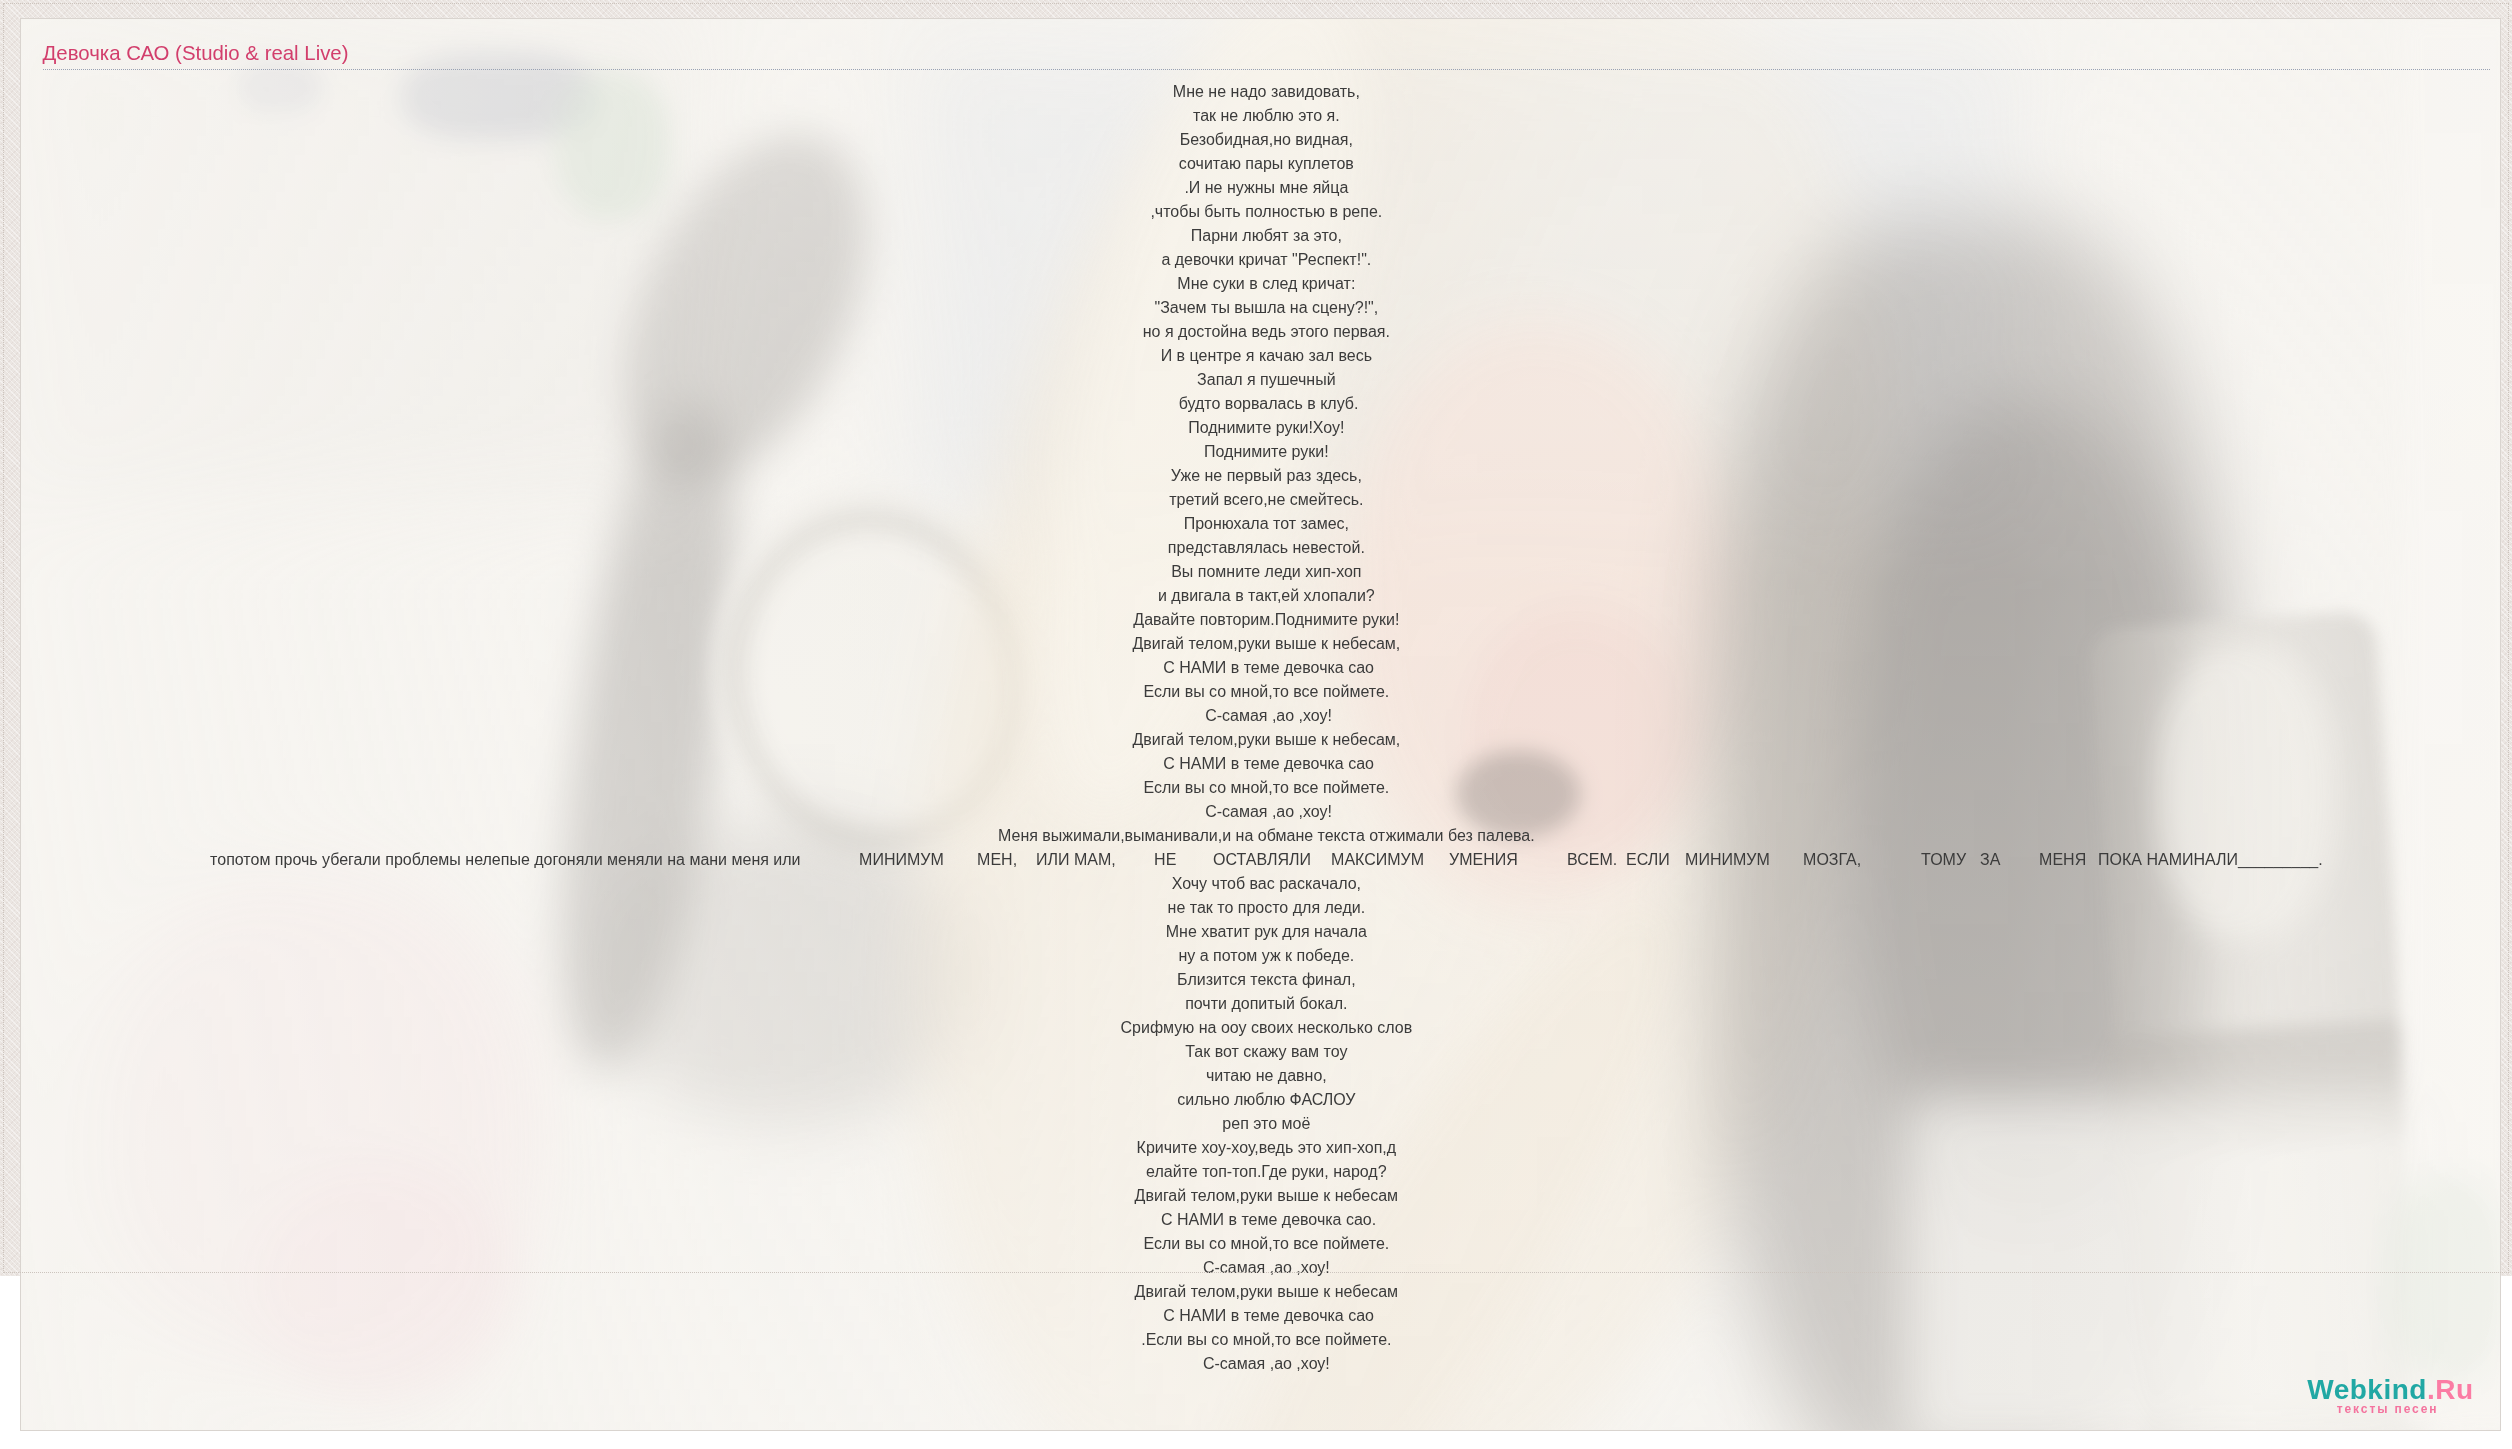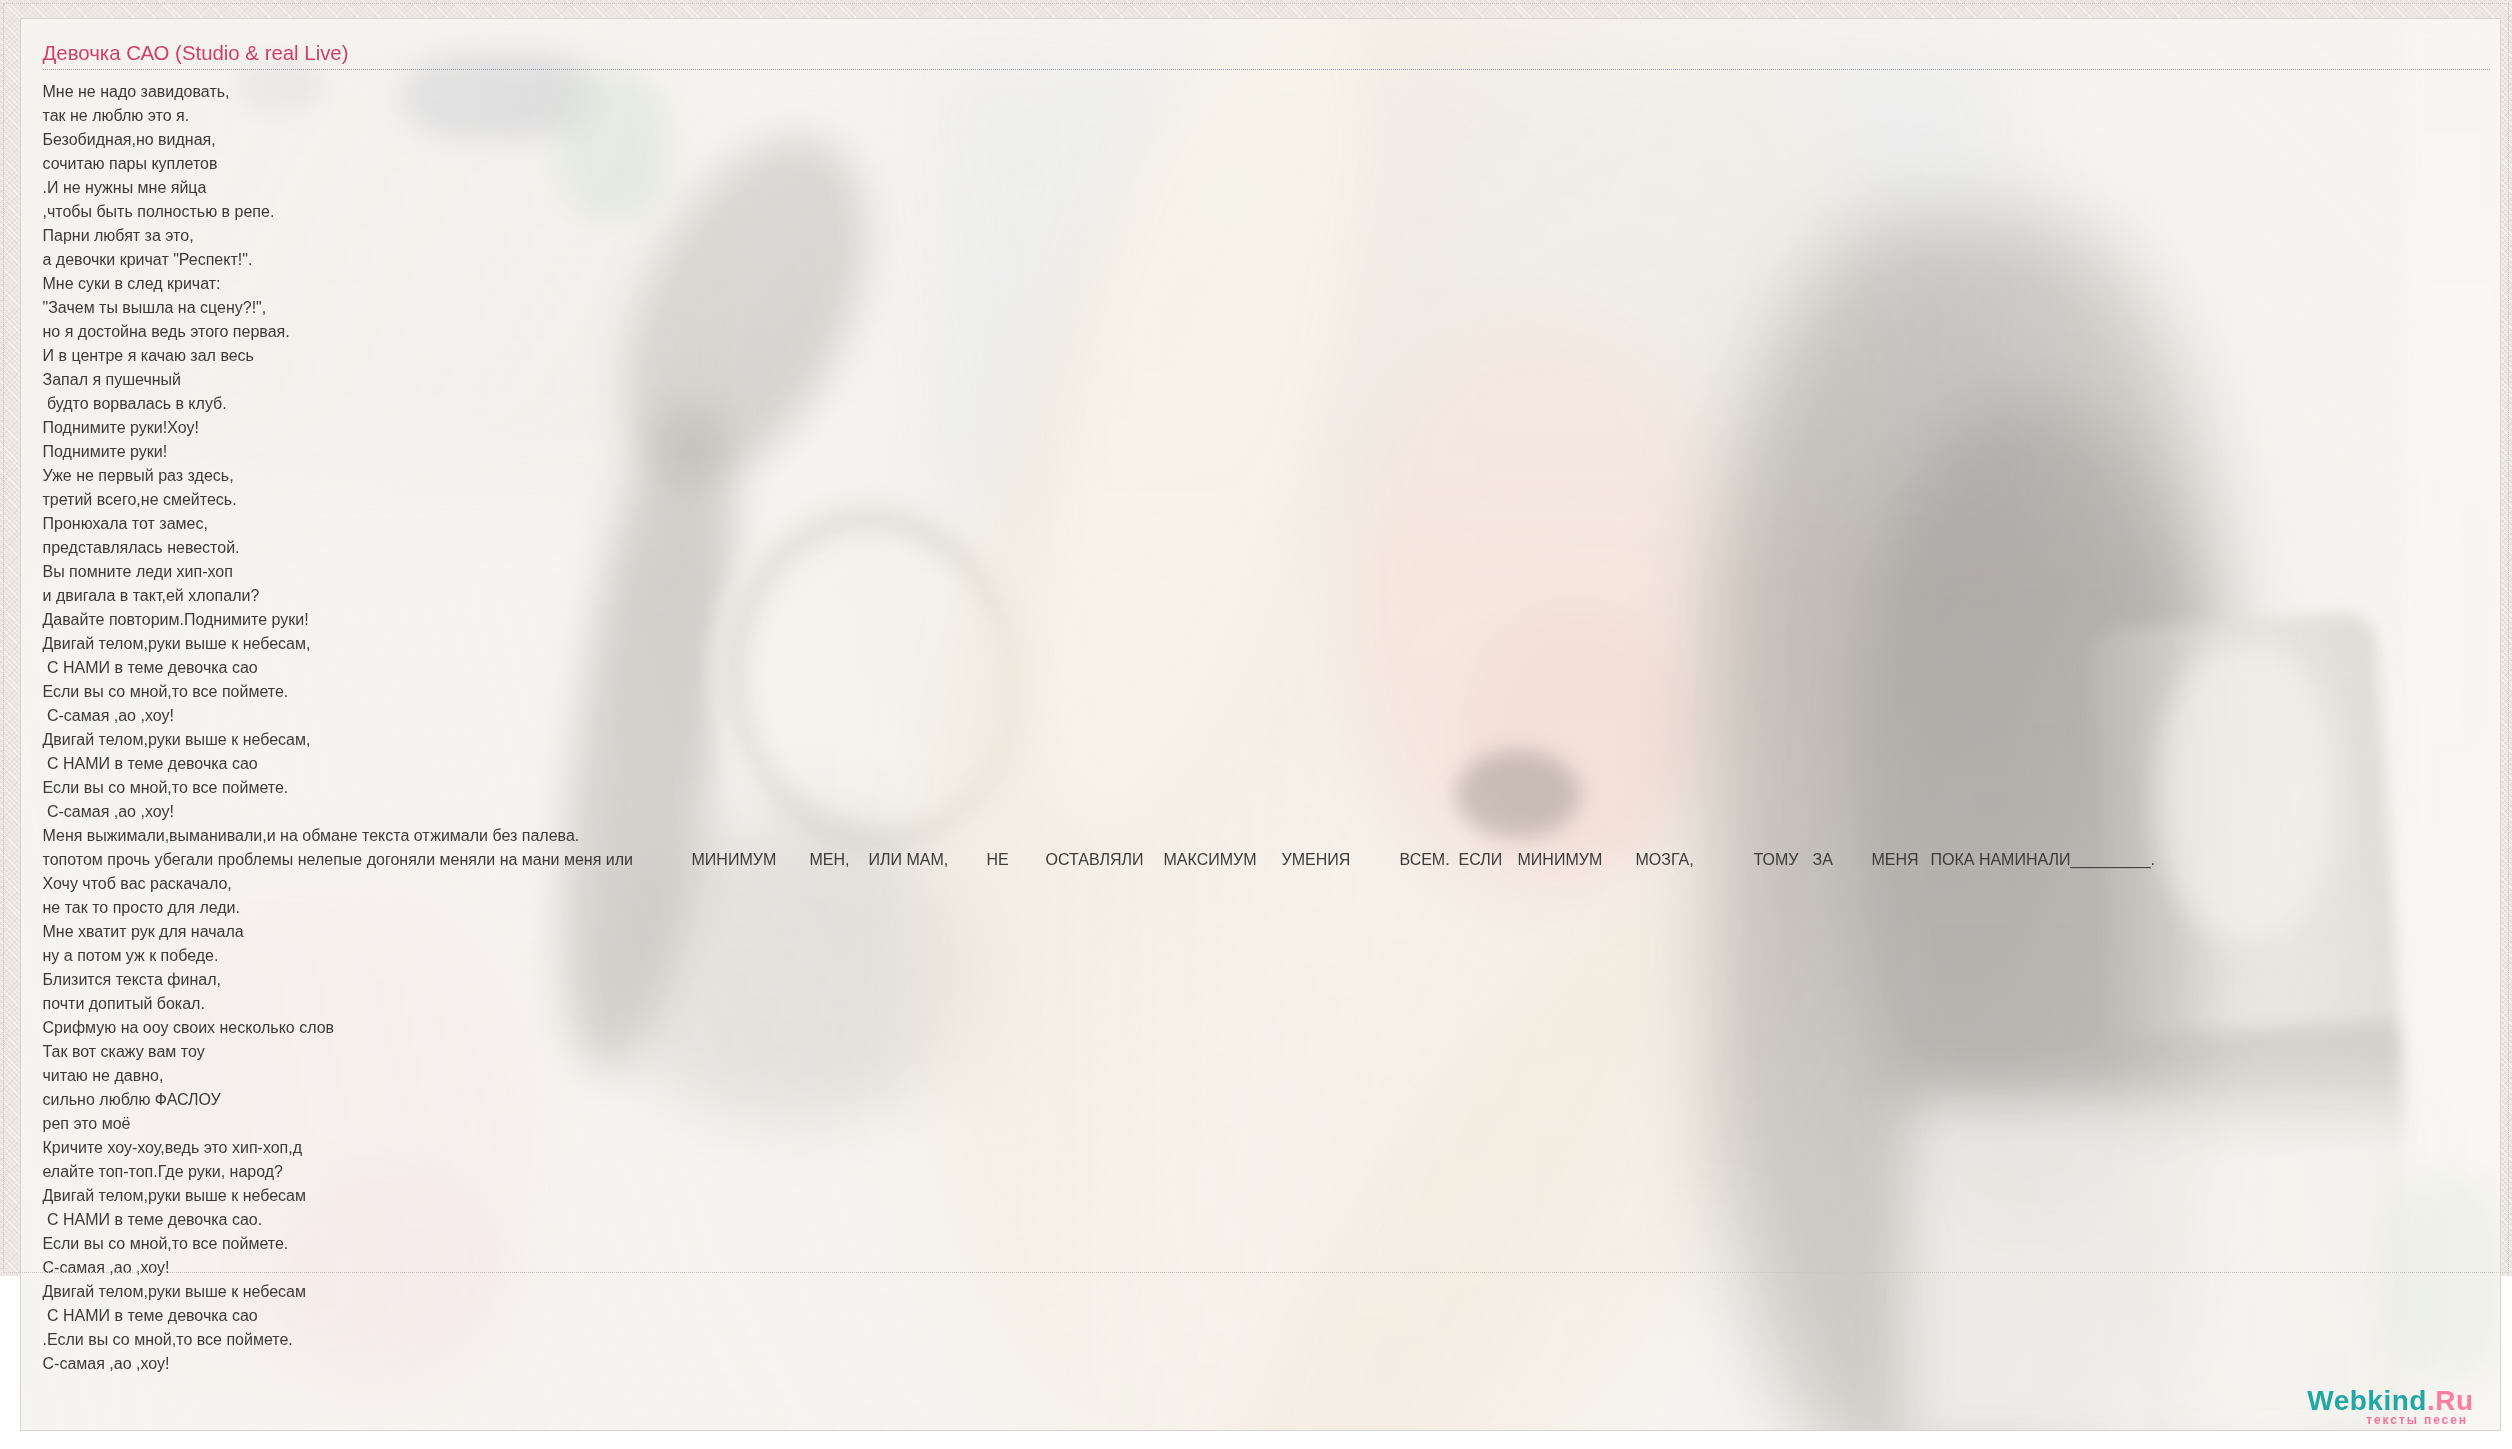--- a/index.html
+++ b/index.html
@@ -93,25 +93,25 @@
     border-bottom: 1.9px dotted #99a2b4;
   }
   .lyrics {
     margin-top: 9.3px;
     font-size: 16px; line-height: 24px;
     color: #3b3b3b;
     white-space: pre-wrap;
     tab-size: 59px;
     -moz-tab-size: 64;
   }
-  .lyric-line { min-height: 24px; }
+  .lyric-line { min-height: 24px; text-align: center; }
   
   .logo {
-    position: absolute; right: 26px; bottom: 4px; z-index: 2;
-    text-decoration: none; cursor: pointer; text-align: right;
+    position: absolute; right: 26px; bottom: 15px; z-index: 2;
+    text-decoration: none; cursor: pointer; text-align: center;
   }
   .logo-main { font-weight: 700; font-size: 28px; line-height: 28px; letter-spacing: 0.5px; }
   .logo-brand { color: #21a8a4; }
   .logo-ru { color: #fb7ca4; }
   .logo-tagline {
     font-weight: 700; font-size: 12px; line-height: 12px;
     color: #f4739e; letter-spacing: 1.9px;
     margin-top: -0.9px; padding-right: 5.6px;
   }
 </style>

